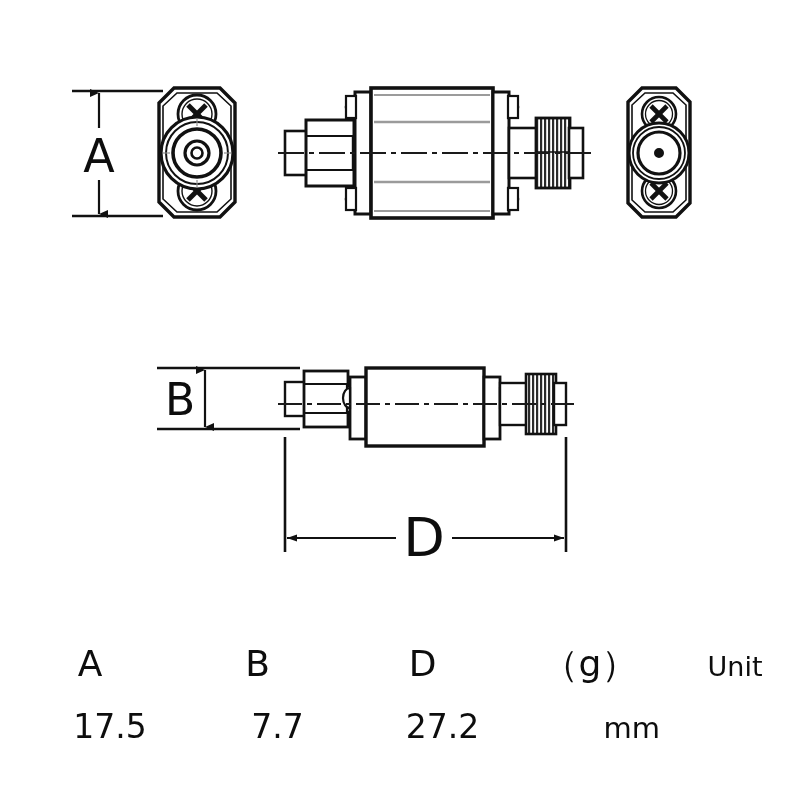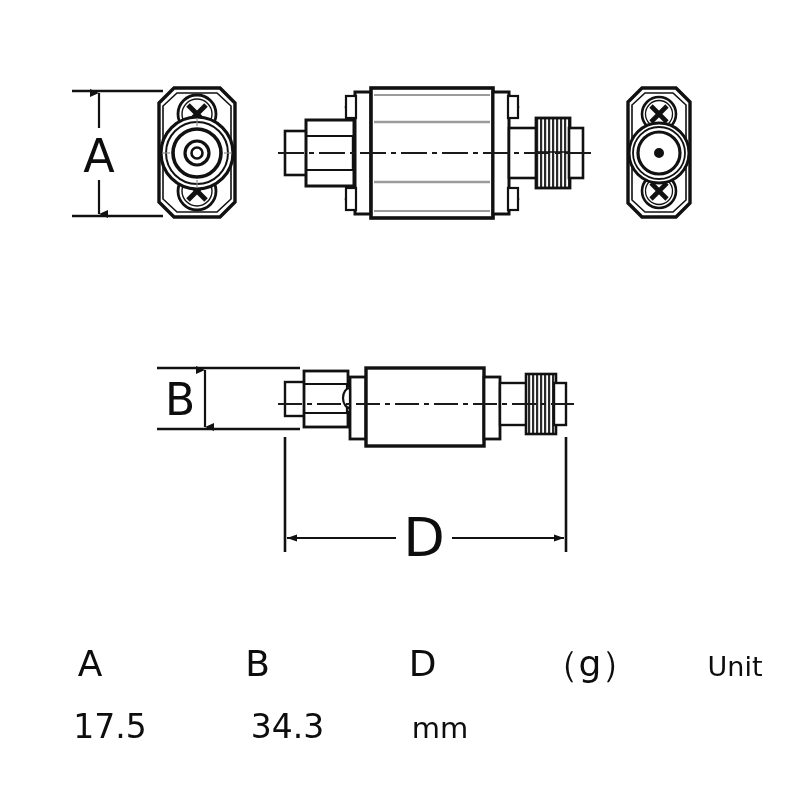--- a/index.html
+++ b/index.html
@@ -66,20 +66,21 @@
   .c-b    { width: 155px; }
   .c-d    { width: 175px; }
   .c-g    { width: 160px; }
   .c-unit { width: 130px; }
   .header-row .c-unit,
   .value-row .c-unit {
     font-size: 27px;
   }
   .value-row .c-unit {
     font-size: 29px;
+    text-align: right;
   }
 </style>
 </head>
 <body>
 
 <div id="sheet">
 
   <svg id="drawing-svg" viewBox="0 0 800 800">
     <defs>
       <marker id="arrHeadDown" markerWidth="10" markerHeight="10" refX="5" refY="9" orient="auto" markerUnits="userSpaceOnUse">
@@ -259,19 +260,20 @@
     <div class="spec-row header-row">
       <div class="spec-cell c-a">A</div>
       <div class="spec-cell c-b">B</div>
       <div class="spec-cell c-d">D</div>
       <div class="spec-cell c-g">（g）</div>
       <div class="spec-cell c-unit">Unit</div>
     </div>
 
     <div class="spec-row value-row">
       <div class="spec-cell c-a">17.5</div>
-      <div class="spec-cell c-d">34.3</div>
+      <div class="spec-cell c-b">7.7</div>
+      <div class="spec-cell c-d">27.2</div>
       <div class="spec-cell c-unit">mm</div>
     </div>
 
   </div>
 
 </div>
 
 </body></html>

